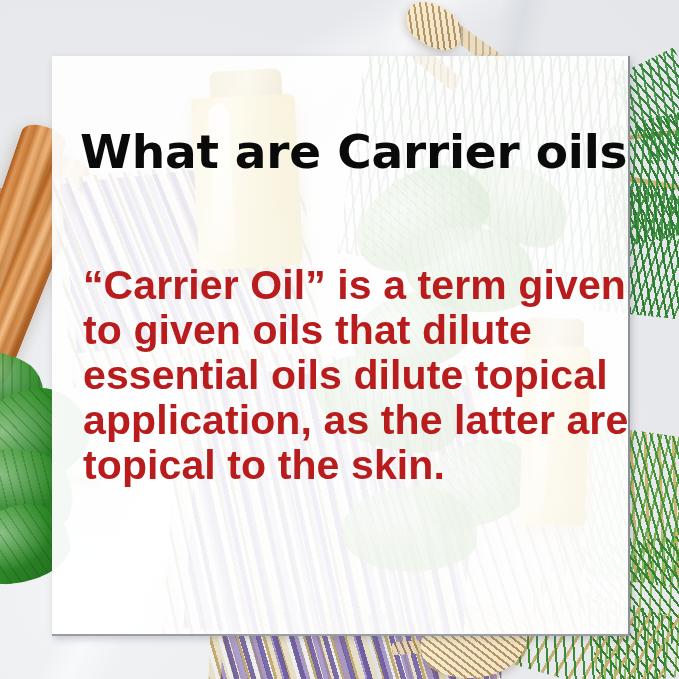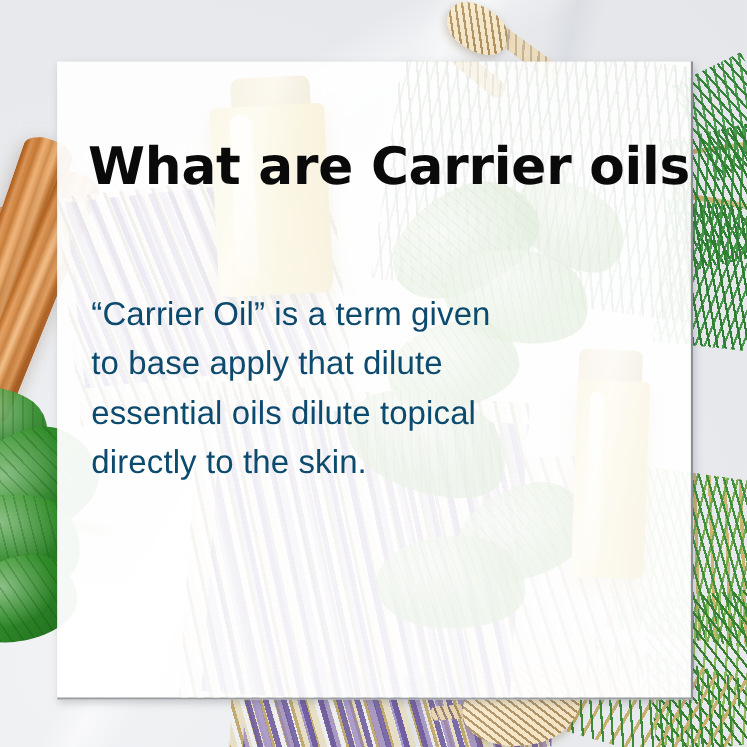--- a/index.html
+++ b/index.html
@@ -271,24 +271,24 @@
     font-weight: 700;
     letter-spacing: -.2px;
     color: #0a0a0a;
     white-space: nowrap;
     font-family: "DejaVu Sans", sans-serif;
   }
   #body-copy {
     position: absolute;
     left: 31px; top: 207px;
     width: 540px;
-    color: #0c4a6e;
-    font-size: 30px;
+    color: #b91c1c;
+    font-size: 41px;
     line-height: 45px;
-    font-weight: 400;
+    font-weight: 700;
     letter-spacing: .1px;
     font-family: "Liberation Sans", sans-serif;
   }
   #body-copy .ln { display: block; white-space: nowrap; }
 </style>
 </head>
 <body>
 
 <div id="poster">
 
@@ -352,20 +352,21 @@
     <div class="in" id="bottle2cork"></div>
     <div class="in" id="bottle2"></div>
     <div class="in" id="bottle2gloss"></div>
 
     <div id="wash"></div>
 
     <div id="text-layer">
       <div id="title">What are Carrier oils ?</div>
       <div id="body-copy">
           <span class="ln">“Carrier Oil” is a term given</span>
-          <span class="ln">to base apply that dilute</span>
+          <span class="ln">to given oils that dilute</span>
           <span class="ln">essential oils dilute topical</span>
-          <span class="ln">directly to the skin.</span>
+          <span class="ln">application, as the latter are</span>
+          <span class="ln">topical to the skin.</span>
         </div>
     </div>
   </div>
 
 </div>
 
 </body></html>

